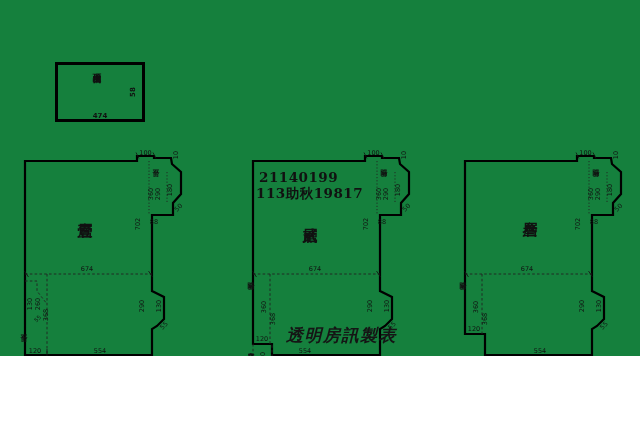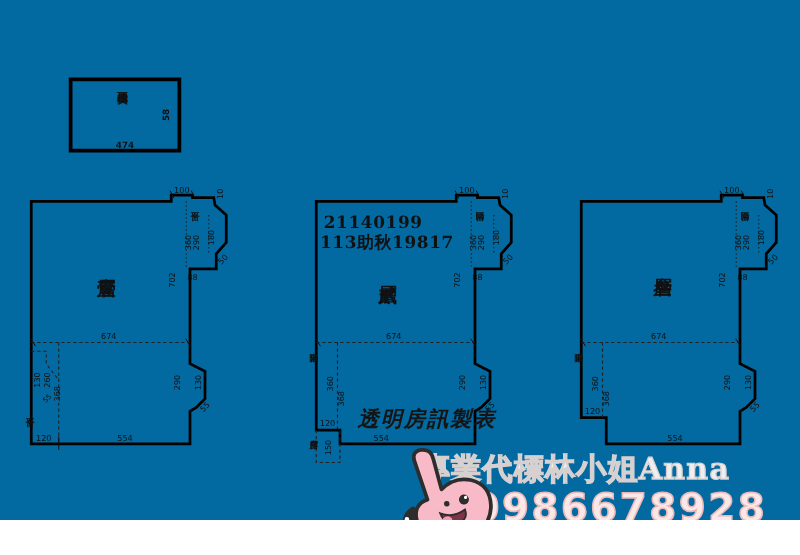--- a/index.html
+++ b/index.html
@@ -1,16 +1,16 @@
 <!DOCTYPE html>
 <html><head>
 <meta charset="utf-8">
 <style>
   html,body{margin:0;padding:0;background:#fff;}
-  .stage{position:relative;width:640px;height:416px;background:#0369a1;overflow:hidden;
+  .stage{position:relative;width:640px;height:356px;background:#15803d;overflow:hidden;
          font-family:"DejaVu Sans",sans-serif;text-align:right;}
   
   svg.plan{position:absolute;}
   .wall{stroke:#000;stroke-width:2.2;fill:none;stroke-linejoin:miter;}
   .dots{stroke:#222;stroke-width:0.9;stroke-dasharray:1.2 2;fill:none;}
   .dash{stroke:#222;stroke-width:0.9;stroke-dasharray:2.6 2.2;fill:none;}
   .thin{stroke:#111;stroke-width:0.8;fill:none;}
   svg text{fill:#111;font-family:"DejaVu Sans",sans-serif;}
   .dim{font-size:6.5px;text-anchor:middle;}
   .sm{font-size:5.5px;}

